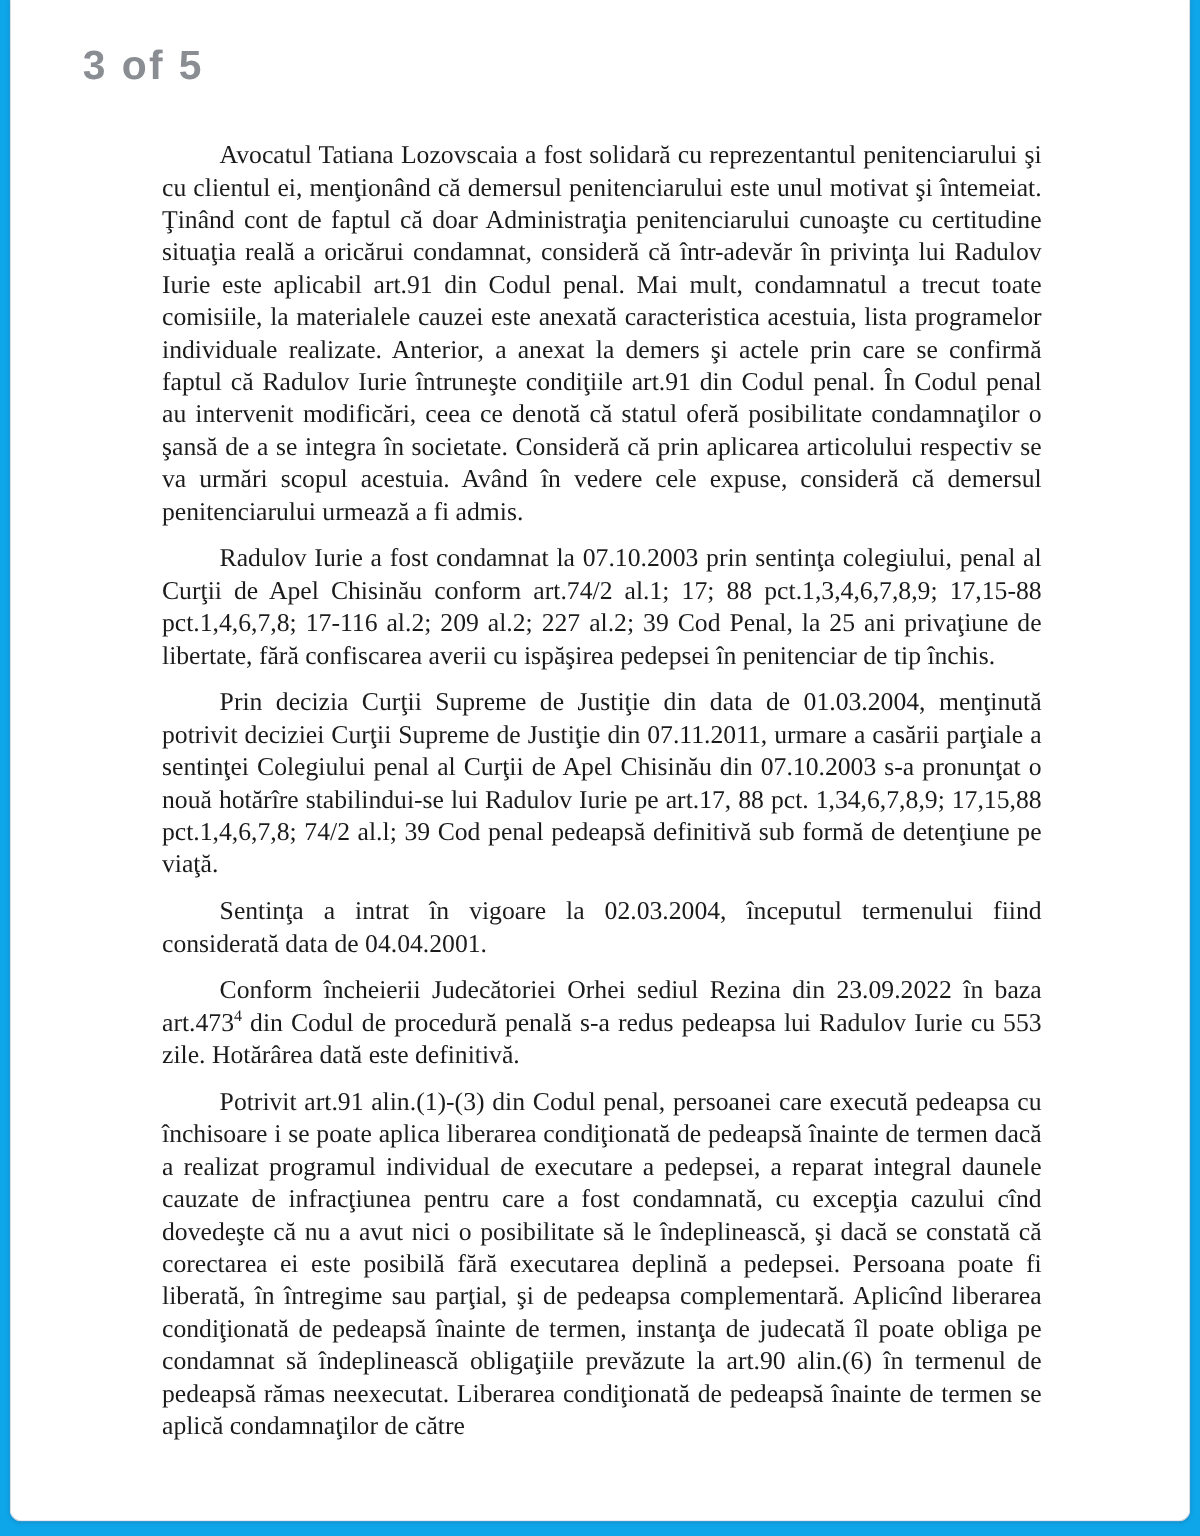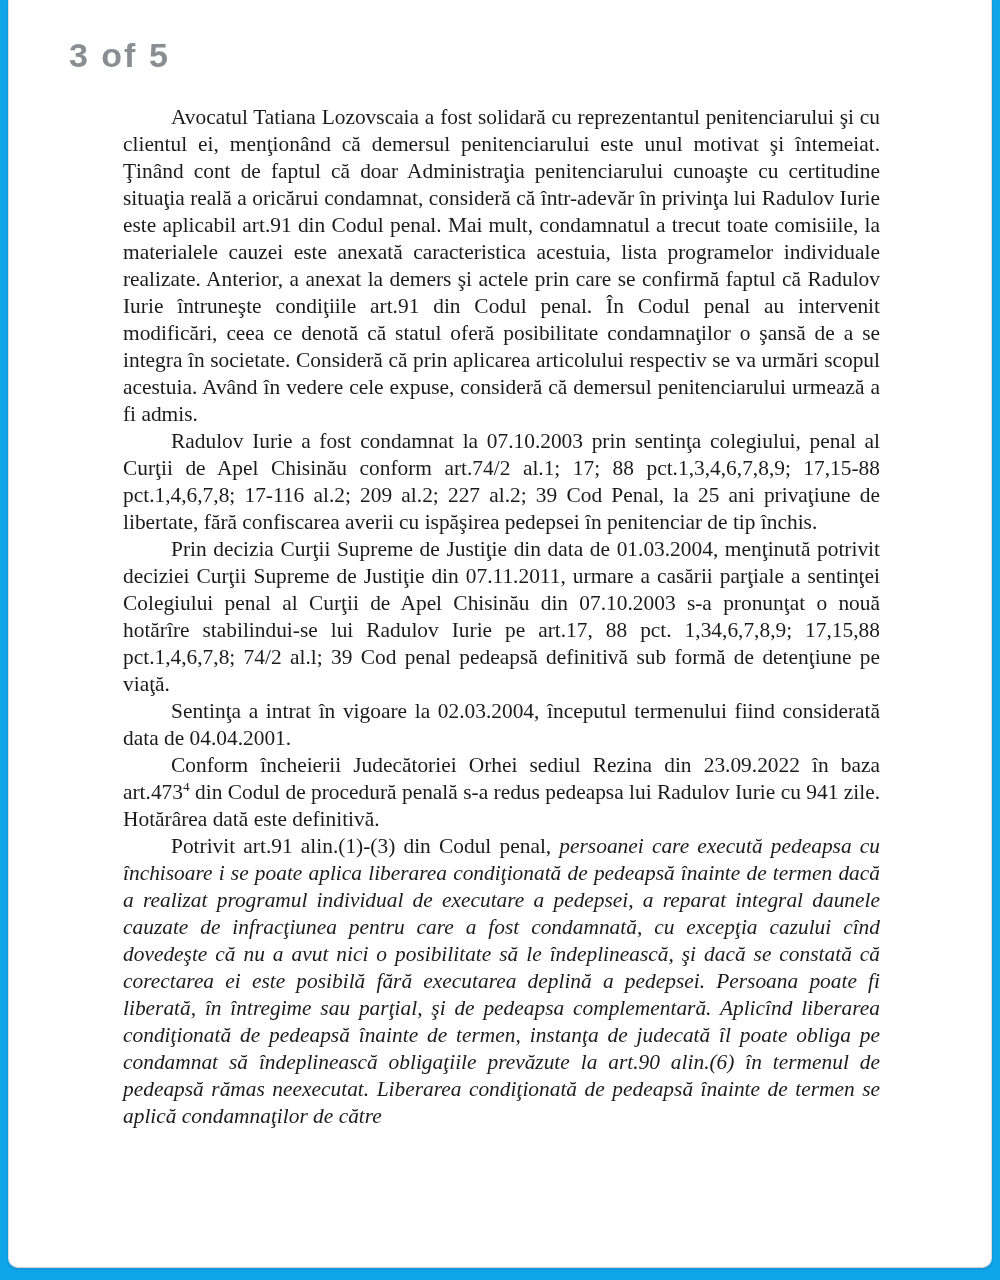--- a/index.html
+++ b/index.html
@@ -47,41 +47,40 @@
     position: absolute;
     left: 114px;
     top: 104px;
     width: 757px;
     color: #1b1b1b;
     font-size: 21.4px;
     line-height: 27px;
     text-align: justify;
   }
   .doc-text p {
-    margin: 0;
+    margin: 12px;
     padding: 0;
     text-indent: 48px;
   }
   .doc-text .it {
-    font-style: italic;
   }
   .doc-text sup {
     font-size: 0.62em;
     line-height: 0;
     vertical-align: super;
   }
 </style>
 </head>
 <body>
 
 <div class="viewer">
   <div class="page">
     <div class="page-indicator">3 of 5</div>
     <div class="doc-text">
         <p><span>Avocatul Tatiana Lozovscaia a fost solidară cu reprezentantul penitenciarului şi cu clientul ei, menţionând că demersul penitenciarului este unul motivat şi întemeiat. Ţinând cont de faptul că doar Administraţia penitenciarului cunoaşte cu certitudine situaţia reală a oricărui condamnat, consideră că într-adevăr în privinţa lui Radulov Iurie este aplicabil art.91 din Codul penal. Mai mult, condamnatul a trecut toate comisiile, la materialele cauzei este anexată caracteristica acestuia, lista programelor individuale realizate. Anterior, a anexat la demers şi actele prin care se confirmă faptul că Radulov Iurie întruneşte condiţiile art.91 din Codul penal. În Codul penal au intervenit modificări, ceea ce denotă că statul oferă posibilitate condamnaţilor o şansă de a se integra în societate. Consideră că prin aplicarea articolului respectiv se va urmări scopul acestuia. Având în vedere cele expuse, consideră că demersul penitenciarului urmează a fi admis.</span></p>
         <p><span>Radulov Iurie a fost condamnat la 07.10.2003 prin sentinţa colegiului, penal al Curţii de Apel Chisinău conform art.74/2 al.1; 17; 88 pct.1,3,4,6,7,8,9; 17,15-88 pct.1,4,6,7,8; 17-116 al.2; 209 al.2; 227 al.2; 39 Cod Penal, la 25 ani privaţiune de libertate, fără confiscarea averii cu ispăşirea pedepsei în penitenciar de tip închis.</span></p>
         <p><span>Prin decizia Curţii Supreme de Justiţie din data de 01.03.2004, menţinută potrivit deciziei Curţii Supreme de Justiţie din 07.11.2011, urmare a casării parţiale a sentinţei Colegiului penal al Curţii de Apel Chisinău din 07.10.2003 s-a pronunţat o nouă hotărîre stabilindui-se lui Radulov Iurie pe art.17, 88 pct. 1,34,6,7,8,9; 17,15,88 pct.1,4,6,7,8; 74/2 al.l; 39 Cod penal pedeapsă definitivă sub formă de detenţiune pe viaţă.</span></p>
         <p><span>Sentinţa a intrat în vigoare la 02.03.2004, începutul termenului fiind considerată data de 04.04.2001.</span></p>
-        <p><span>Conform încheierii Judecătoriei Orhei sediul Rezina din 23.09.2022 în baza art.473</span><sup>4</sup><span> din Codul de procedură penală s-a redus pedeapsa lui Radulov Iurie cu 941 zile. Hotărârea dată este definitivă.</span></p>
+        <p><span>Conform încheierii Judecătoriei Orhei sediul Rezina din 23.09.2022 în baza art.473</span><sup>4</sup><span> din Codul de procedură penală s-a redus pedeapsa lui Radulov Iurie cu 553 zile. Hotărârea dată este definitivă.</span></p>
         <p><span>Potrivit art.91 alin.(1)-(3) din Codul penal, </span><span class="it">persoanei care execută pedeapsa cu închisoare i se poate aplica liberarea condiţionată de pedeapsă înainte de termen dacă a realizat programul individual de executare a pedepsei, a reparat integral daunele cauzate de infracţiunea pentru care a fost condamnată, cu excepţia cazului cînd dovedeşte că nu a avut nici o posibilitate să le îndeplinească, şi dacă se constată că corectarea ei este posibilă fără executarea deplină a pedepsei. Persoana poate fi liberată, în întregime sau parţial, şi de pedeapsa complementară. Aplicînd liberarea condiţionată de pedeapsă înainte de termen, instanţa de judecată îl poate obliga pe condamnat să îndeplinească obligaţiile prevăzute la art.90 alin.(6) în termenul de pedeapsă rămas neexecutat. Liberarea condiţionată de pedeapsă înainte de termen se aplică condamnaţilor de către</span></p>
       </div>
   </div>
 </div>
 
 </body></html>

